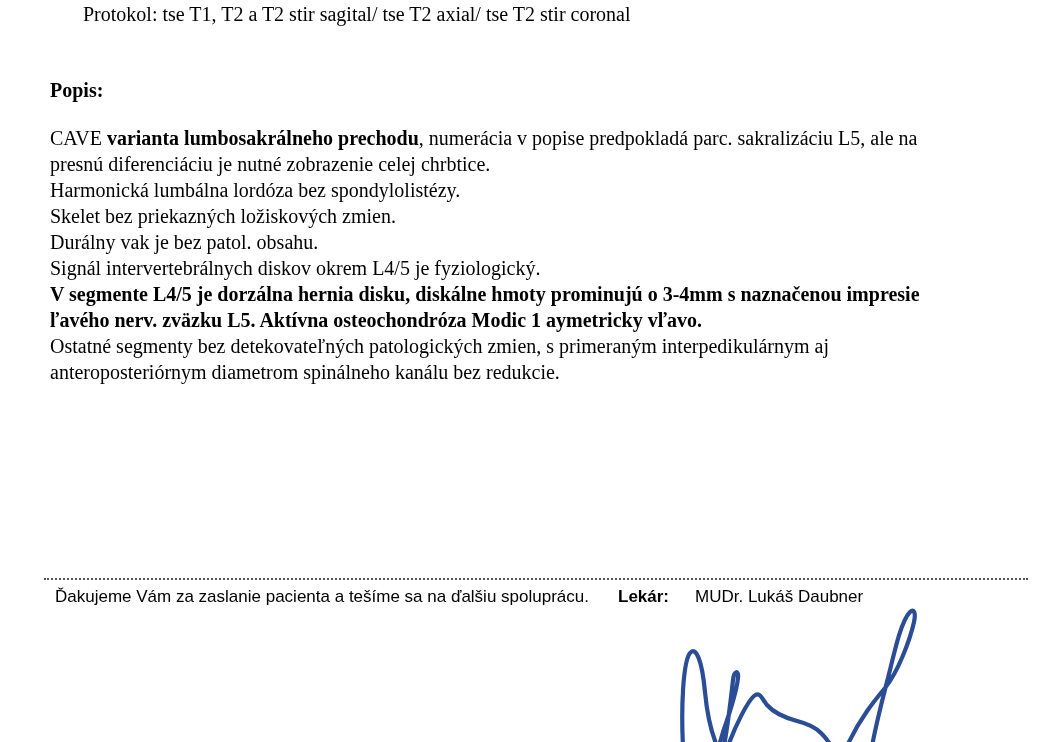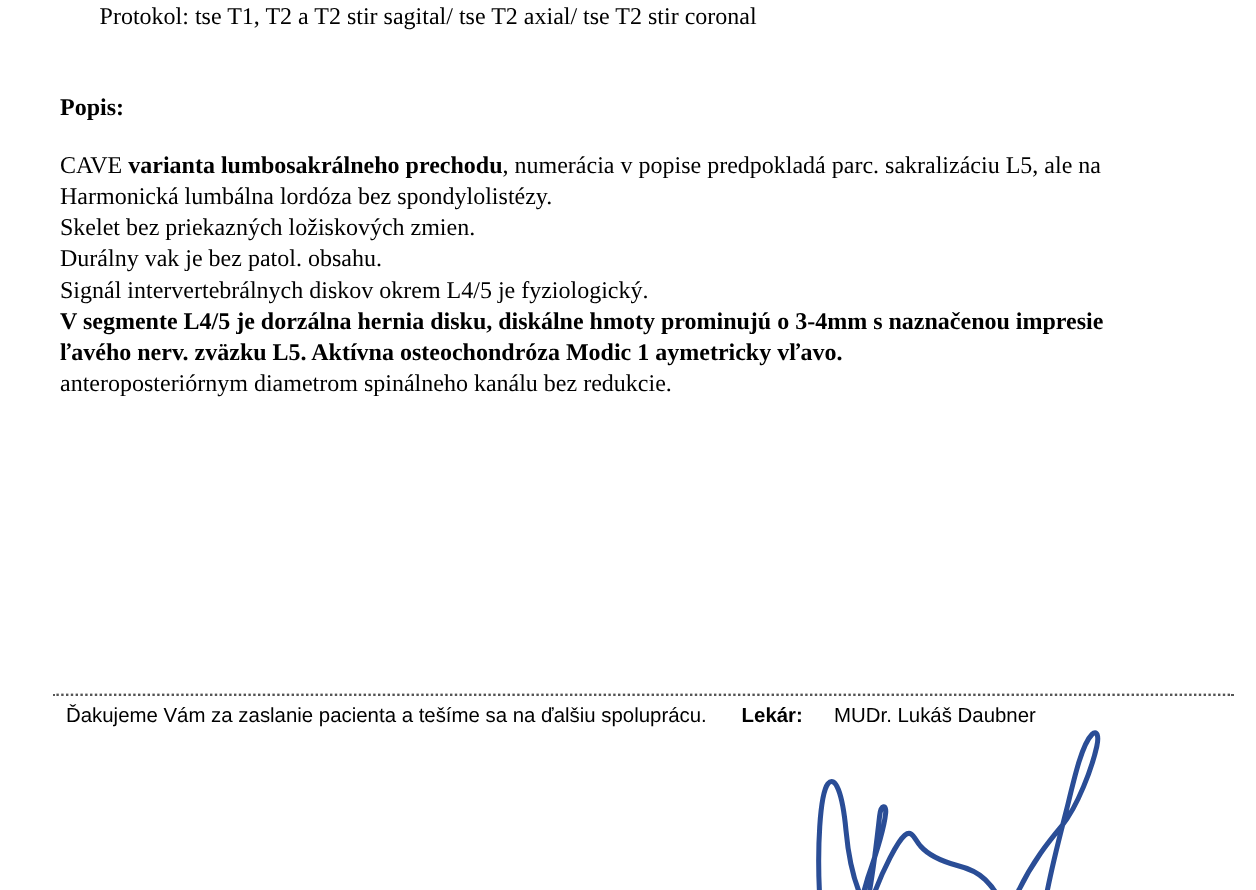--- a/index.html
+++ b/index.html
@@ -85,26 +85,28 @@
 <body>
 
 <main>
 
   <div class="abs protocol">Protokol: tse T1, T2 a T2 stir sagital/ tse T2 axial/ tse T2 stir coronal</div>
 
   <div class="abs popis">Popis:</div>
 
   <div class="abs report-body">
       <div class="rline"><span>CAVE </span><span class="b">varianta lumbosakrálneho prechodu</span><span>, numerácia v popise predpokladá parc. sakralizáciu L5, ale na</span></div>
+      <div class="rline"><span>presnú diferenciáciu je nutné zobrazenie celej chrbtice.</span></div>
       <div class="rline"><span>Harmonická lumbálna lordóza bez spondylolistézy.</span></div>
       <div class="rline"><span>Skelet bez priekazných ložiskových zmien.</span></div>
       <div class="rline"><span>Durálny vak je bez patol. obsahu.</span></div>
       <div class="rline"><span>Signál intervertebrálnych diskov okrem L4/5 je fyziologický.</span></div>
       <div class="rline"><span class="b">V segmente L4/5 je dorzálna hernia disku, diskálne hmoty prominujú o 3-4mm s naznačenou impresie</span></div>
       <div class="rline"><span class="b">ľavého nerv. zväzku L5. Aktívna osteochondróza Modic 1 aymetricky vľavo.</span></div>
+      <div class="rline"><span>Ostatné segmenty bez detekovateľných patologických zmien, s primeraným interpedikulárnym aj</span></div>
       <div class="rline"><span>anteroposteriórnym diametrom spinálneho kanálu bez redukcie.</span></div>
     </div>
 
   <div class="abs divider"></div>
 
   <div class="abs footer-thanks">Ďakujeme Vám za zaslanie pacienta a tešíme sa na ďalšiu spoluprácu.</div>
 
   <div class="abs footer-doctor-label">Lekár:</div>
 
   <div class="abs footer-doctor-name">MUDr. Lukáš Daubner</div>

